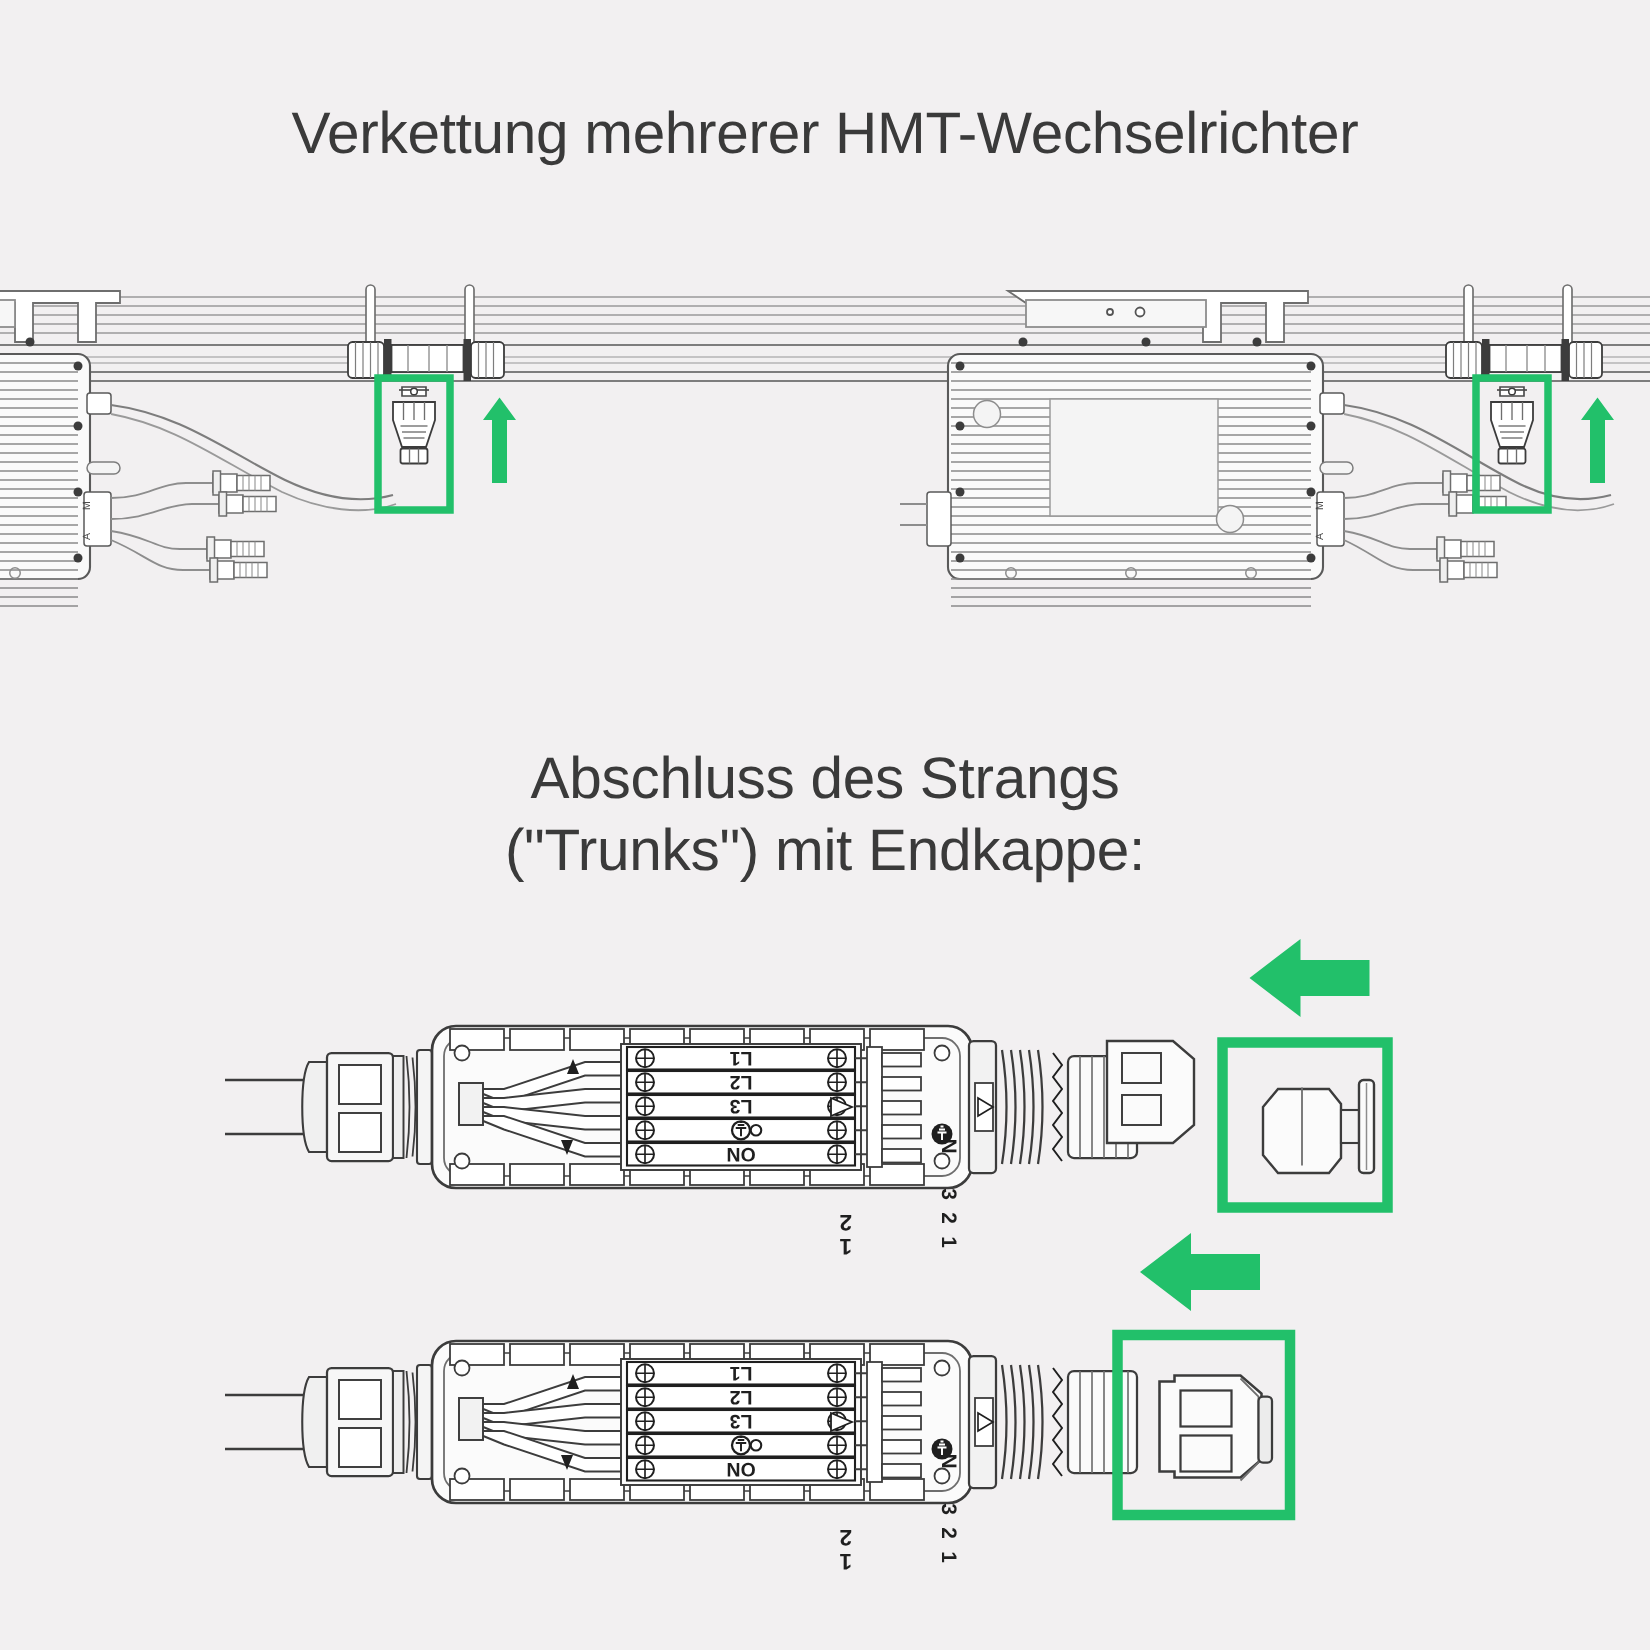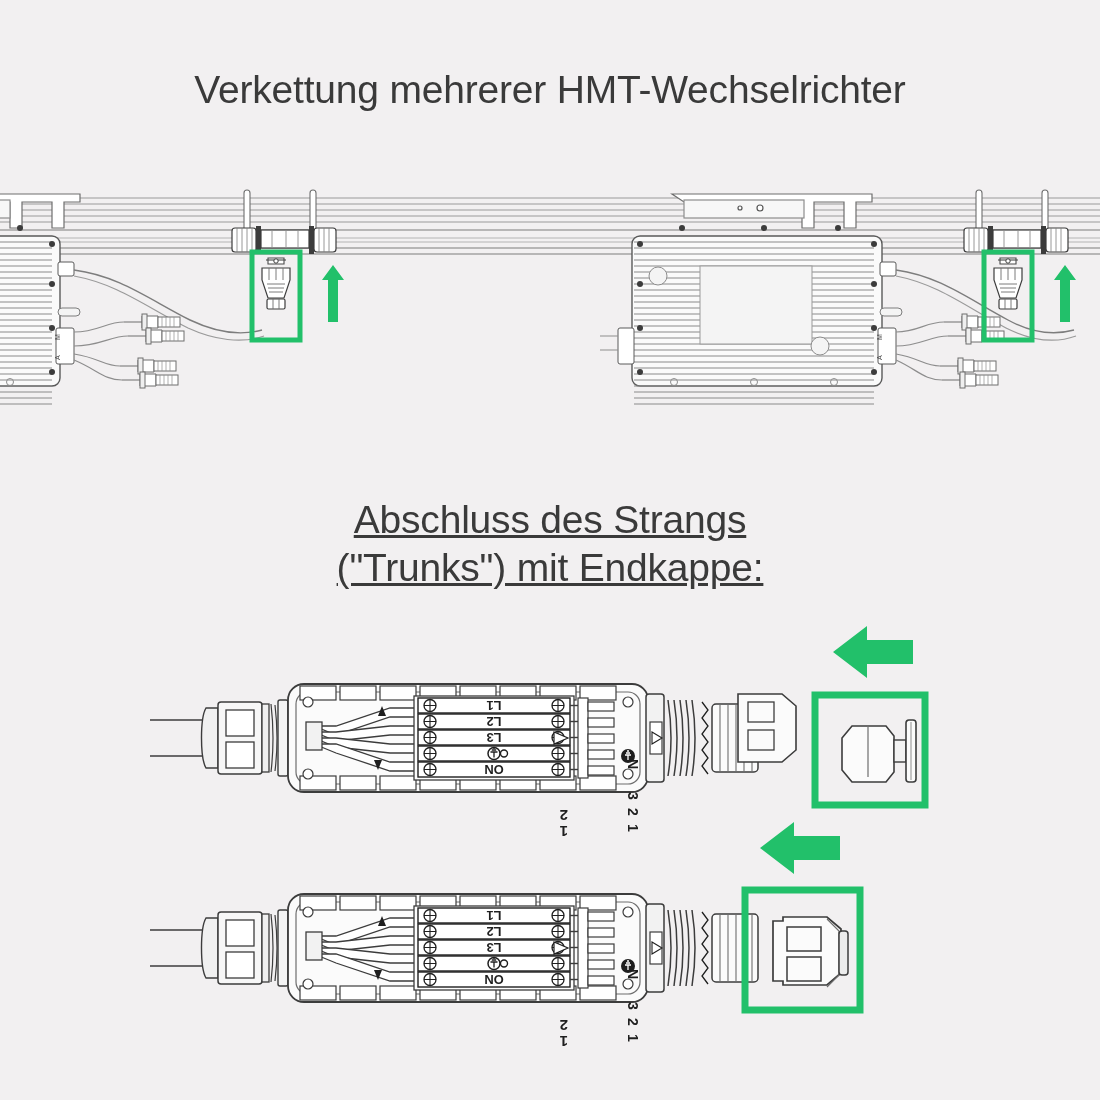--- a/index.html
+++ b/index.html
@@ -11,21 +11,21 @@
     overflow:hidden;
     position:relative;
   }
   .stage{position:absolute;inset:0;width:1100px;height:1100px;}
   .heading{
     position:absolute;left:0;width:1100px;text-align:center;
     font-size:39px;line-height:48px;font-weight:400;color:#3a3a3a;
     letter-spacing:-0.2px;
   }
   #heading-top{top:66px;}
-  #heading-mid{top:496px;text-decoration:underline;}
+  #heading-mid{top:496px;}
   .heading .ln{display:block;}
   svg{display:block;}
 </style>
 </head>
 <body>
 
 <div class="stage">
 
   <div class="heading" id="heading-top">
     <span class="ln">Verkettung mehrerer HMT-Wechselrichter</span>

